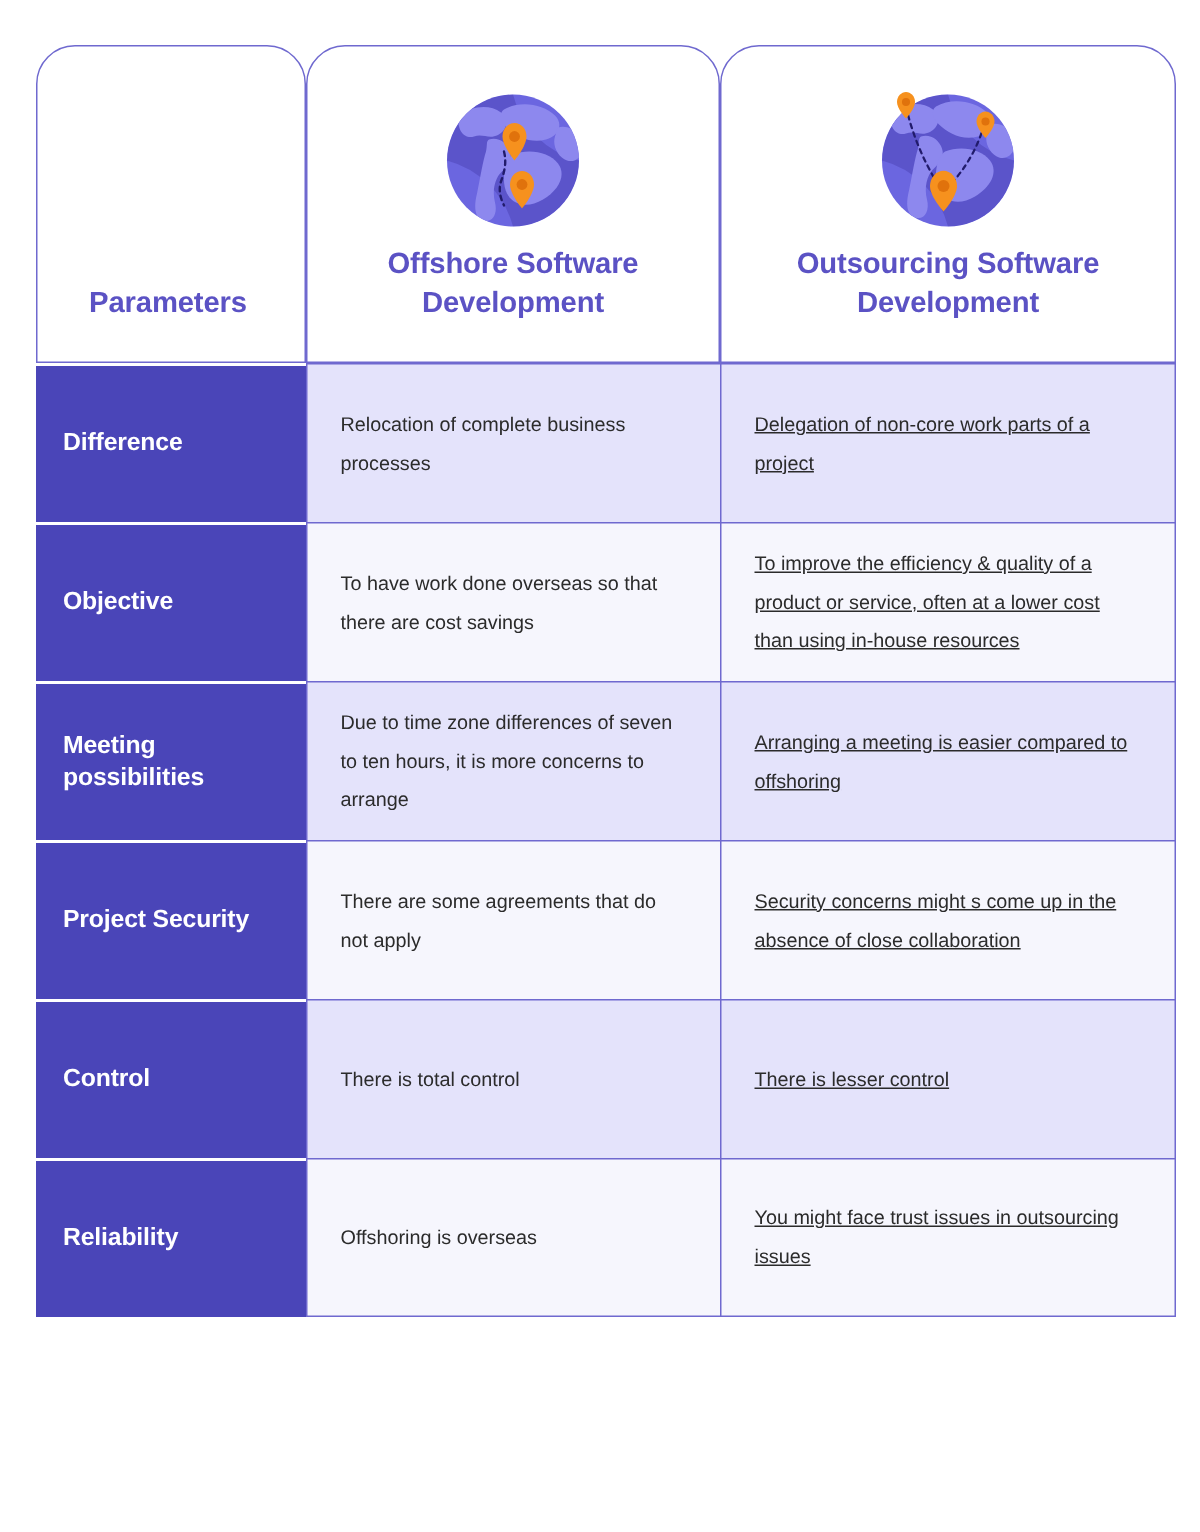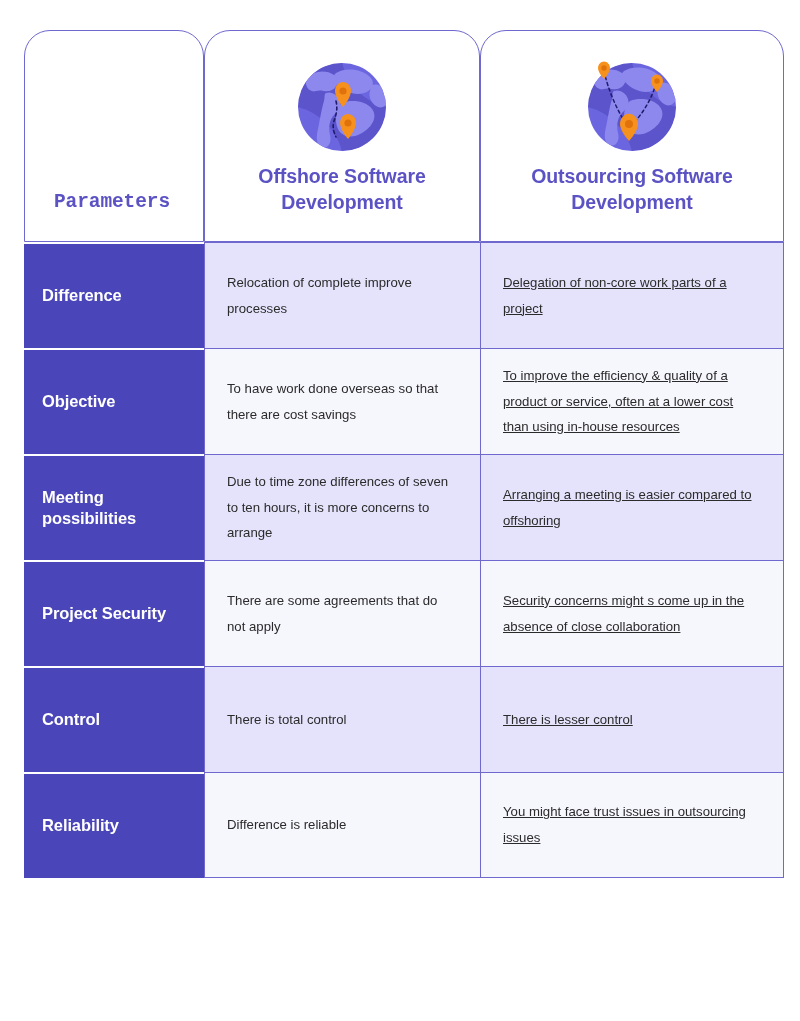--- a/index.html
+++ b/index.html
@@ -51,21 +51,21 @@
     box-sizing: border-box;
     border: 1.4px solid #6f69cf;
     border-bottom: 1.4px solid #6f69cf;
     border-radius: 26px 26px 0 0;
     background: #ffffff;
     display: flex;
     flex-direction: column;
     justify-content: flex-end;
     padding: 16px 22px 26px 22px;
   }
-  .hdr-card.param { padding-left: 18px; font-family: Liberation Mono, monospace; }
+  .hdr-card.param { padding-left: 18px; }
 
   .hdr-icon-wrap {
     position: absolute;
     top: 24px;
     left: 0;
     right: 0;
     height: 104px;
     display: flex;
     align-items: center;
     justify-content: center;
@@ -210,21 +210,21 @@
           </div>
         </th>
 
       </tr>
     </thead>
 
     <tbody>
 
       <tr>
         <td class="row-param">Difference</td>
-        <td class="row-cell tone-a">Relocation of complete improve processes</td>
+        <td class="row-cell tone-a">Relocation of complete business processes</td>
         <td class="row-cell tone-a last">Delegation of non-core work parts of a project</td>
       </tr>
 
       <tr>
         <td class="row-param">Objective</td>
         <td class="row-cell tone-b">To have work done overseas so that there are cost savings</td>
         <td class="row-cell tone-b last">To improve the efficiency &amp; quality of a product or service, often at a lower cost than using in-house resources</td>
       </tr>
 
       <tr>
@@ -241,20 +241,20 @@
 
 
       <tr>
         <td class="row-param">Control</td>
         <td class="row-cell tone-a">There is total control</td>
         <td class="row-cell tone-a last">There is lesser control</td>
       </tr>
 
       <tr class="final">
         <td class="row-param">Reliability</td>
-        <td class="row-cell tone-b">Difference is reliable</td>
+        <td class="row-cell tone-b">Offshoring is overseas</td>
         <td class="row-cell tone-b last">You might face trust issues in outsourcing issues</td>
       </tr>
 
     </tbody>
   </table>
 
 </div>
 
 </body></html>

